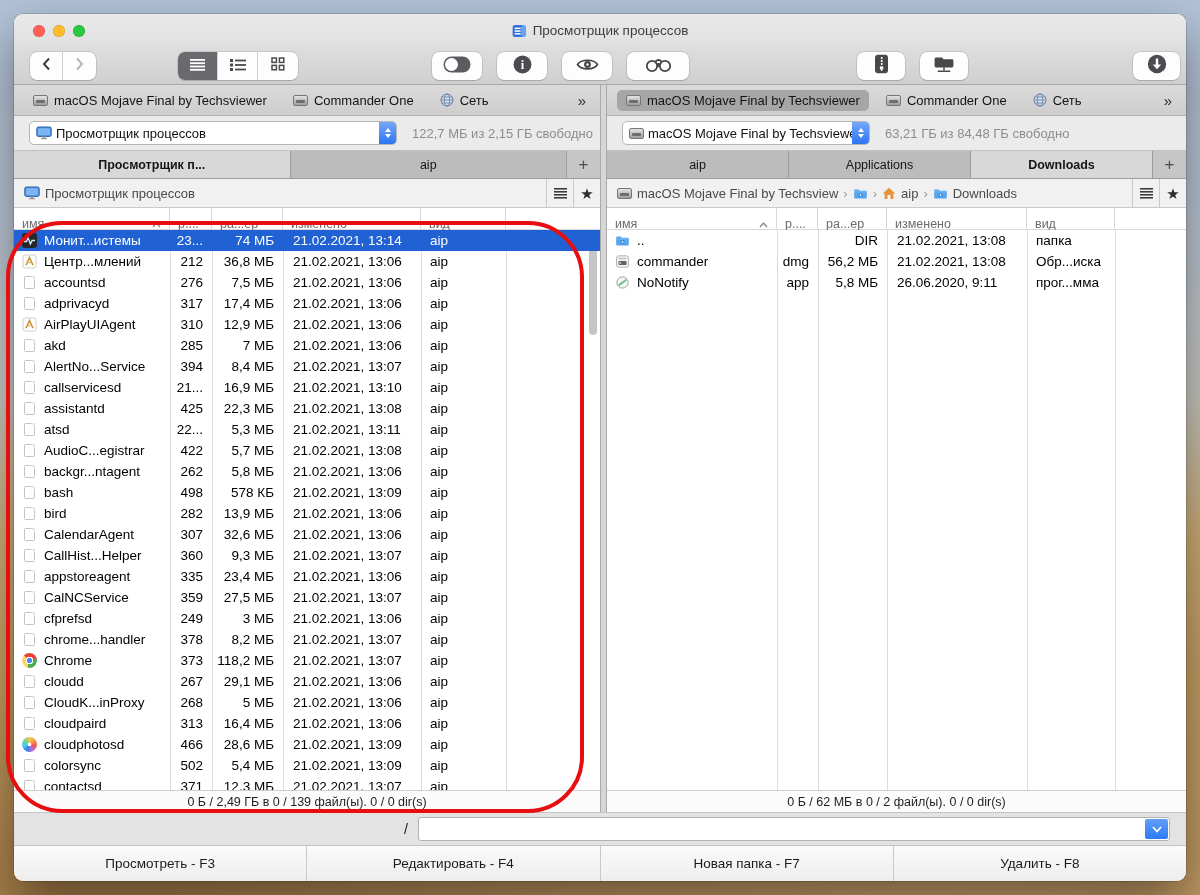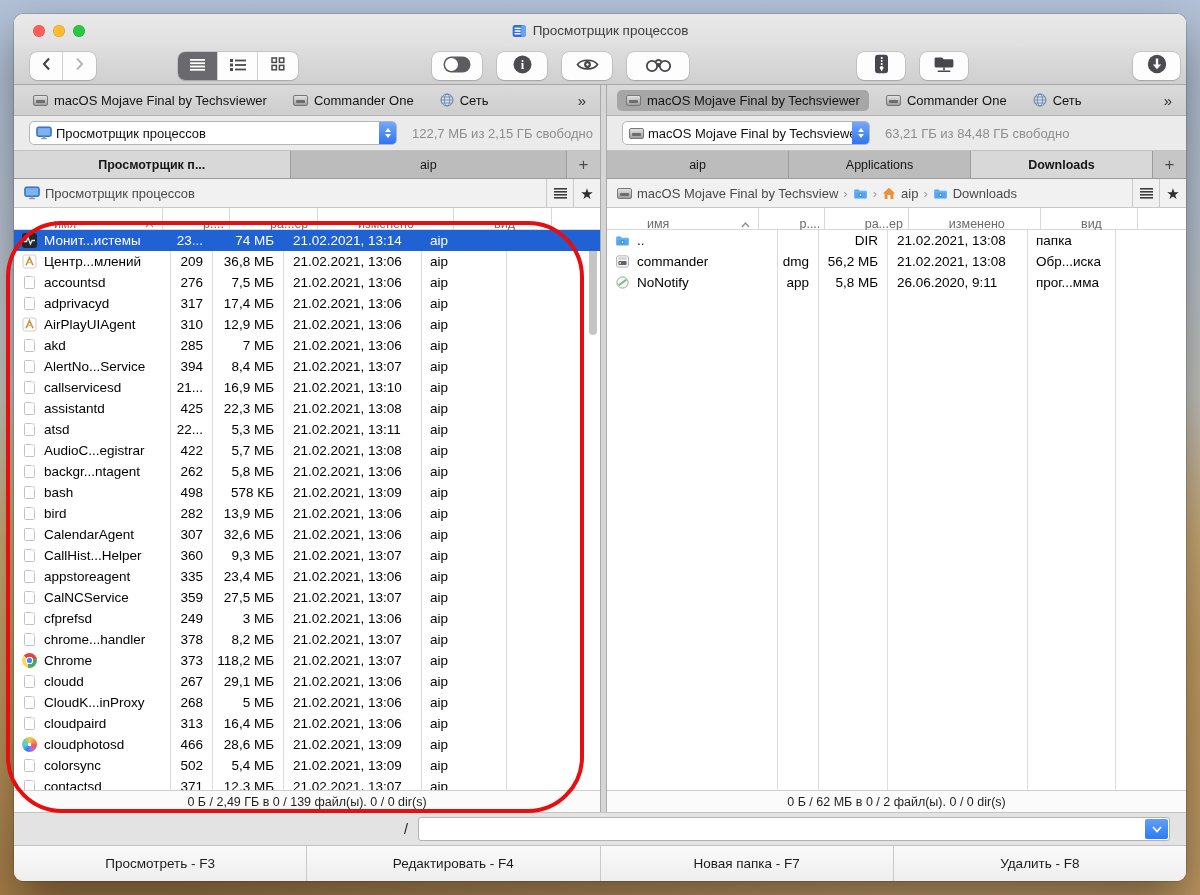--- a/index.html
+++ b/index.html
@@ -70,21 +70,21 @@
   .path-tools{margin-left:auto;display:flex;height:100%;flex:none;}
   .ptool{width:27px;border-left:1px solid #c9c9c9;display:flex;align-items:center;justify-content:center;}
   .ptool .star{font-size:15px;color:#2e2e2e;line-height:1;}
   .lines-ic{width:13px;height:11px;display:block;
     background:linear-gradient(#3c3c3c,#3c3c3c) 0 0/13px 1.6px no-repeat,
                linear-gradient(#3c3c3c,#3c3c3c) 0 3.1px/13px 1.6px no-repeat,
                linear-gradient(#3c3c3c,#3c3c3c) 0 6.2px/13px 1.6px no-repeat,
                linear-gradient(#3c3c3c,#3c3c3c) 0 9.3px/13px 1.6px no-repeat;}
 
   .cols{height:22px;flex:none;display:flex;background:#fff;border-bottom:1px solid #d8d8d8;font-size:12.5px;color:#6b6b6b;}
-  .colcell{border-right:1px solid #d8d8d8;display:flex;align-items:center;padding:16px 8px;white-space:nowrap;overflow:hidden;margin-left:32px;}
+  .colcell{border-right:1px solid #d8d8d8;display:flex;align-items:center;padding:16px 8px;white-space:nowrap;overflow:hidden;}
   .colcell .spacer{flex:1;}
   .colcell.fill{flex:1;border-right:none;}
 
   .flist{flex:1;min-height:0;overflow:hidden;background:#fff;position:relative;}
   .flist.gl{background-image:
       linear-gradient(#dcdcdc,#dcdcdc),linear-gradient(#dcdcdc,#dcdcdc),linear-gradient(#dcdcdc,#dcdcdc),
       linear-gradient(#dcdcdc,#dcdcdc),linear-gradient(#dcdcdc,#dcdcdc);
     background-repeat:no-repeat;background-size:1px 100%;}
   .flist.left-gl{background-position:156px 0,198px 0,269px 0,407px 0,492px 0;}
   .flist.right-gl{background-position:170px 0,211px 0,280px 0,420px 0,508px 0;}
@@ -386,21 +386,21 @@
               <span class="ic">
                 <svg viewBox="0 0 15 15">
                   <rect x="1" y="1" width="13" height="13" rx="2" fill="#fdfdfd" stroke="#d0d0d0"></rect>
                   <path d="M4 11.3 7.5 3.6 11 11.3" fill="none" stroke="#c49036" stroke-width="1.5"></path>
                   <path d="M5.4 8.6h4.2" stroke="#e0b358" stroke-width="1.1"></path>
                 </svg>
               </span>
               <span>Центр...млений</span>
             </span>
             <span class="cell num" style="width:42px">
-              <span>209</span>
+              <span>212</span>
             </span>
             <span class="cell num" style="width:71px">
               <span>36,8 МБ</span>
             </span>
             <span class="cell date" style="width:138px">
               <span>21.02.2021, 13:06</span>
             </span>
             <span class="cell kind" style="width:85px">
               <span>aip</span>
             </span>

